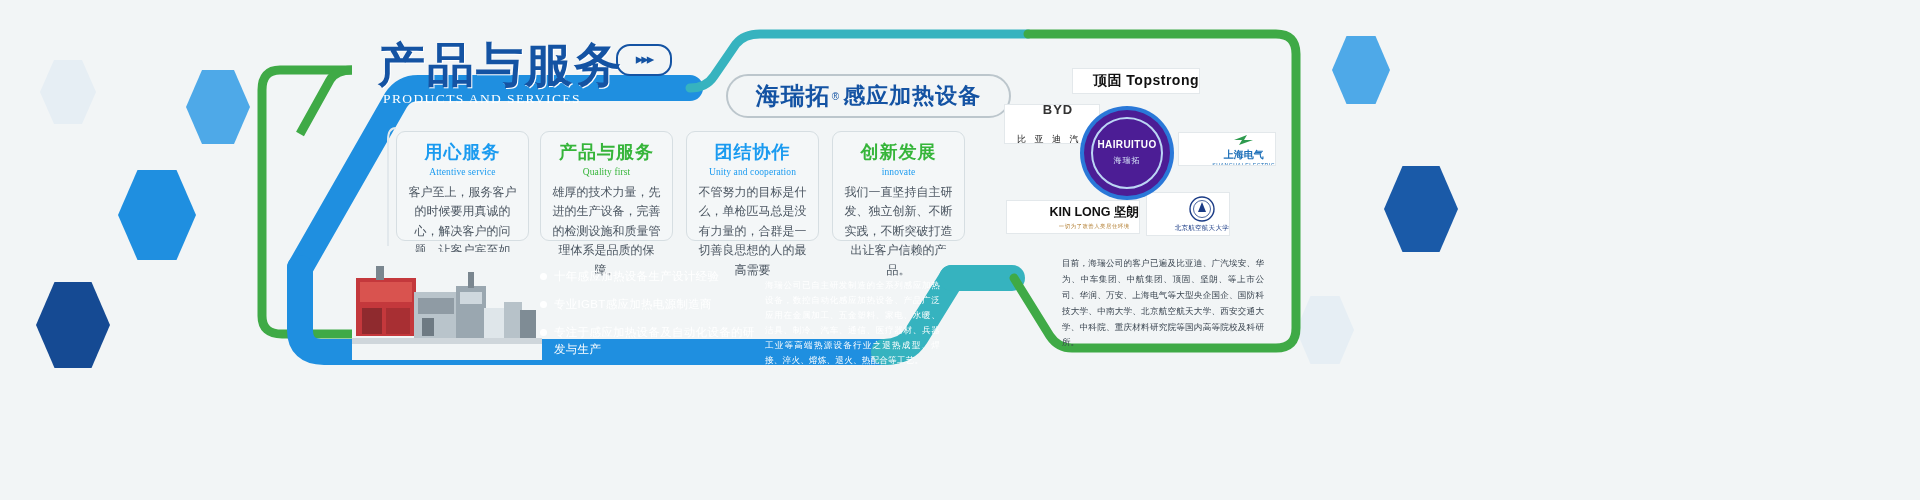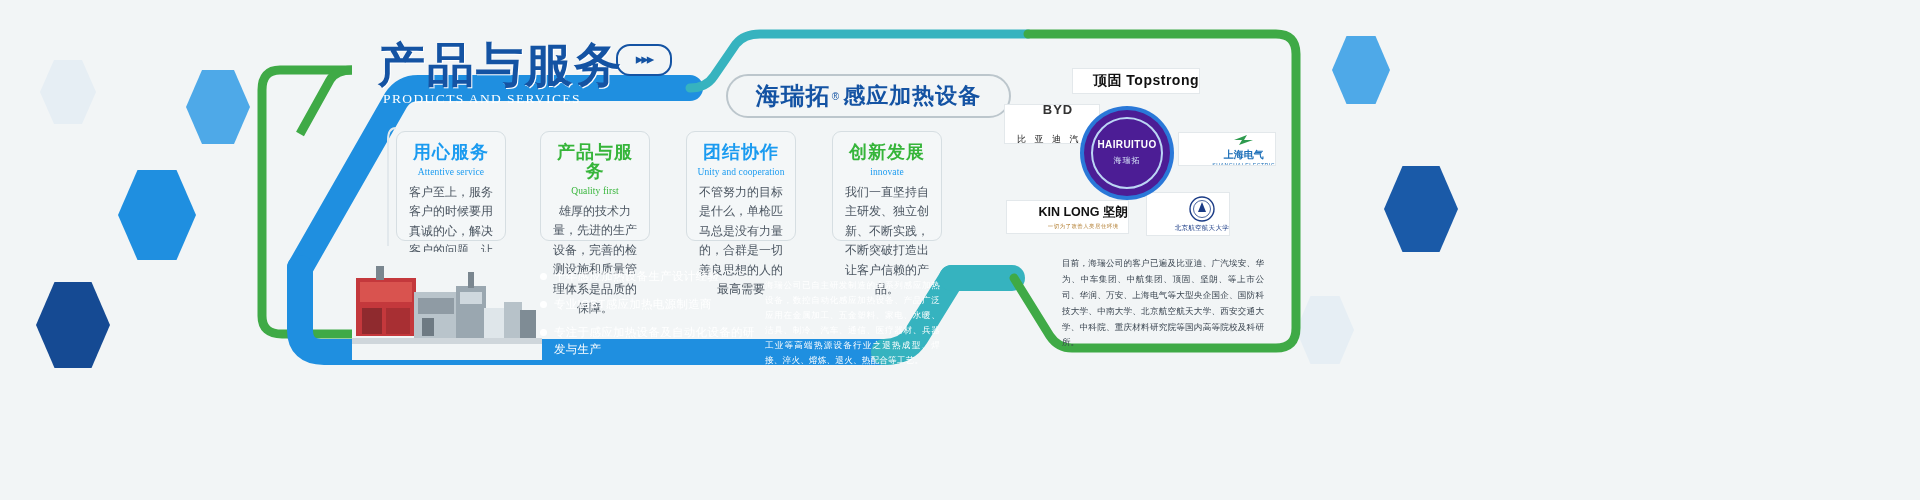--- a/index.html
+++ b/index.html
@@ -87,21 +87,21 @@
   }
   .bp-prod {
     font-size: 22px; font-weight: bold;
     color: #1453a3; letter-spacing: 1px;
   }
 
   
   .card {
     position: absolute;
     top: 131px;
-    width: 110px;
+    width: 133px;
     height: 110px;
     background: #f4f7f8;
     border: 1px solid #d6dee2;
     border-radius: 9px;
     box-sizing: border-box;
     padding: 9px 8px 6px 8px;
     text-align: center;
   }
   .card h3 {
     margin: 2px 0 0 0;
@@ -179,21 +179,21 @@
     display: flex;
     align-items: center;
     justify-content: flex-end;
     text-align: center;
     box-sizing: border-box;
     overflow: hidden;
   }
   .logo-topstrong { left: 1072px; top: 68px; width: 128px; height: 26px; }
   .logo-byd       { left: 1004px; top: 104px; width: 96px;  height: 40px; }
   .logo-shanghai  { left: 1178px; top: 132px; width: 98px;  height: 34px; }
-  .logo-kinlong   { left: 1006px; top: 200px; width: 123px; height: 34px; }
+  .logo-kinlong   { left: 1006px; top: 200px; width: 134px; height: 34px; }
   .logo-buaa      { left: 1146px; top: 192px; width: 84px;  height: 44px; }
 
   .ls-top { font-size: 14px; font-weight: bold; color: #111; letter-spacing: 0.5px; }
   .ls-byd-cn { font-size: 9px; color: #222; letter-spacing: 3px; display:block; margin-top:16px;}
   .byd-mark { display:block; font-size:13px; font-weight:bold; color:#333; letter-spacing:1px; }
   .ls-sh { font-size: 10px; color: #1c6fb8; font-weight:bold; display:block;}
   .ls-sh-en { font-size: 5.2px; color: #1c6fb8; display:block; letter-spacing:0.5px;}
   .ls-kl { font-size: 12.5px; font-weight: bold; color: #111; display:block;}
   .ls-kl-sub { font-size: 5.4px; color: #b07a2a; display:block; margin-top:2px; letter-spacing:0.5px;}
   .ls-buaa { font-size: 6.6px; color: #1b3c86; display:block; letter-spacing:0.2px;}

